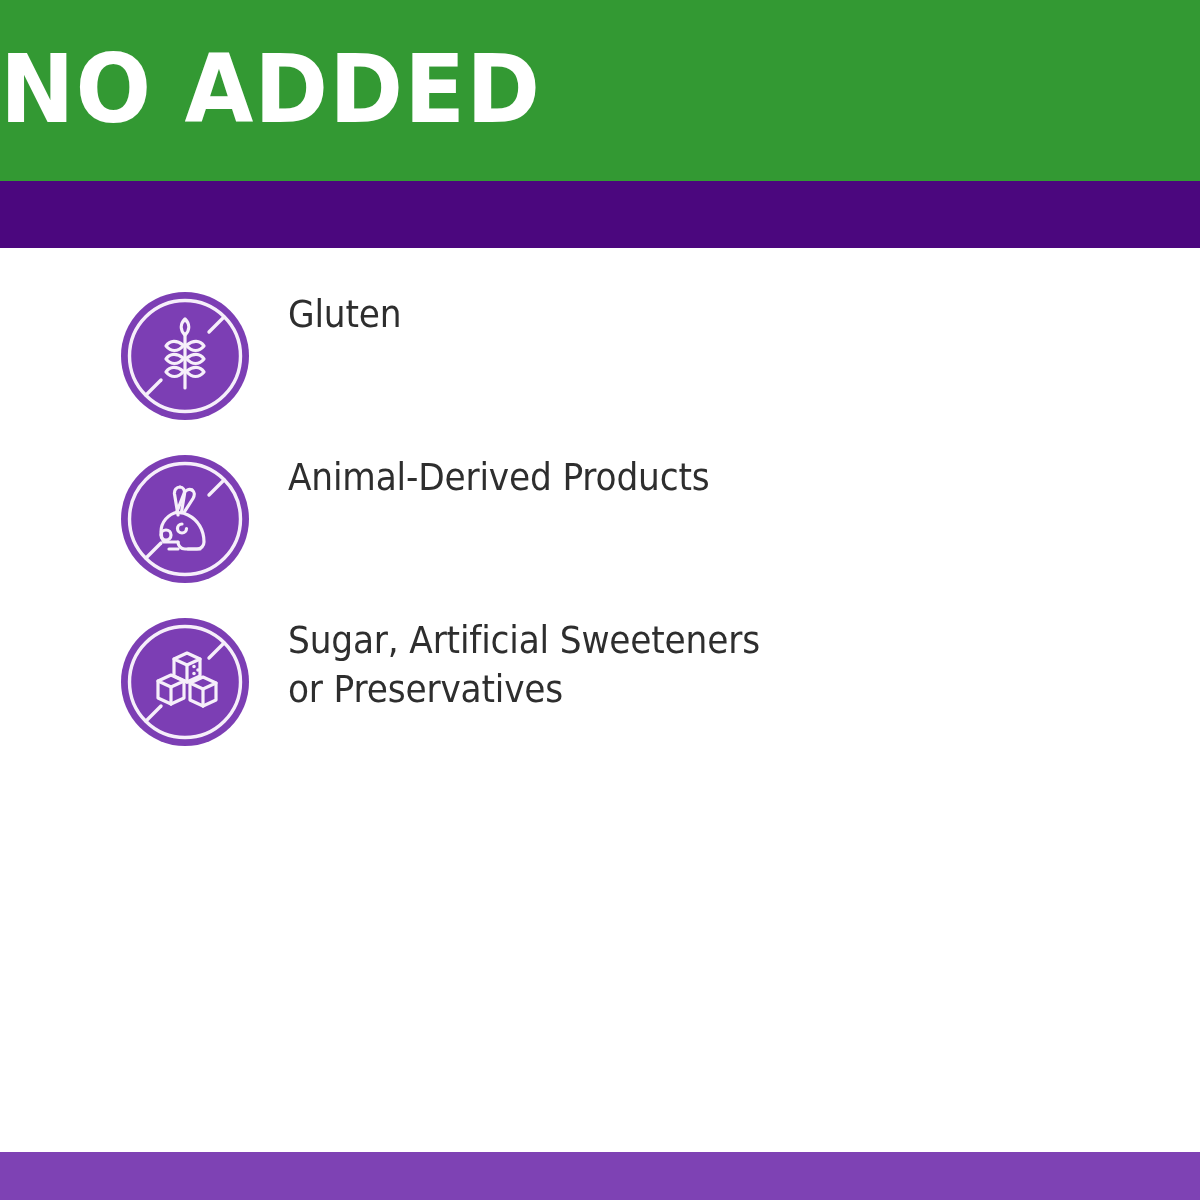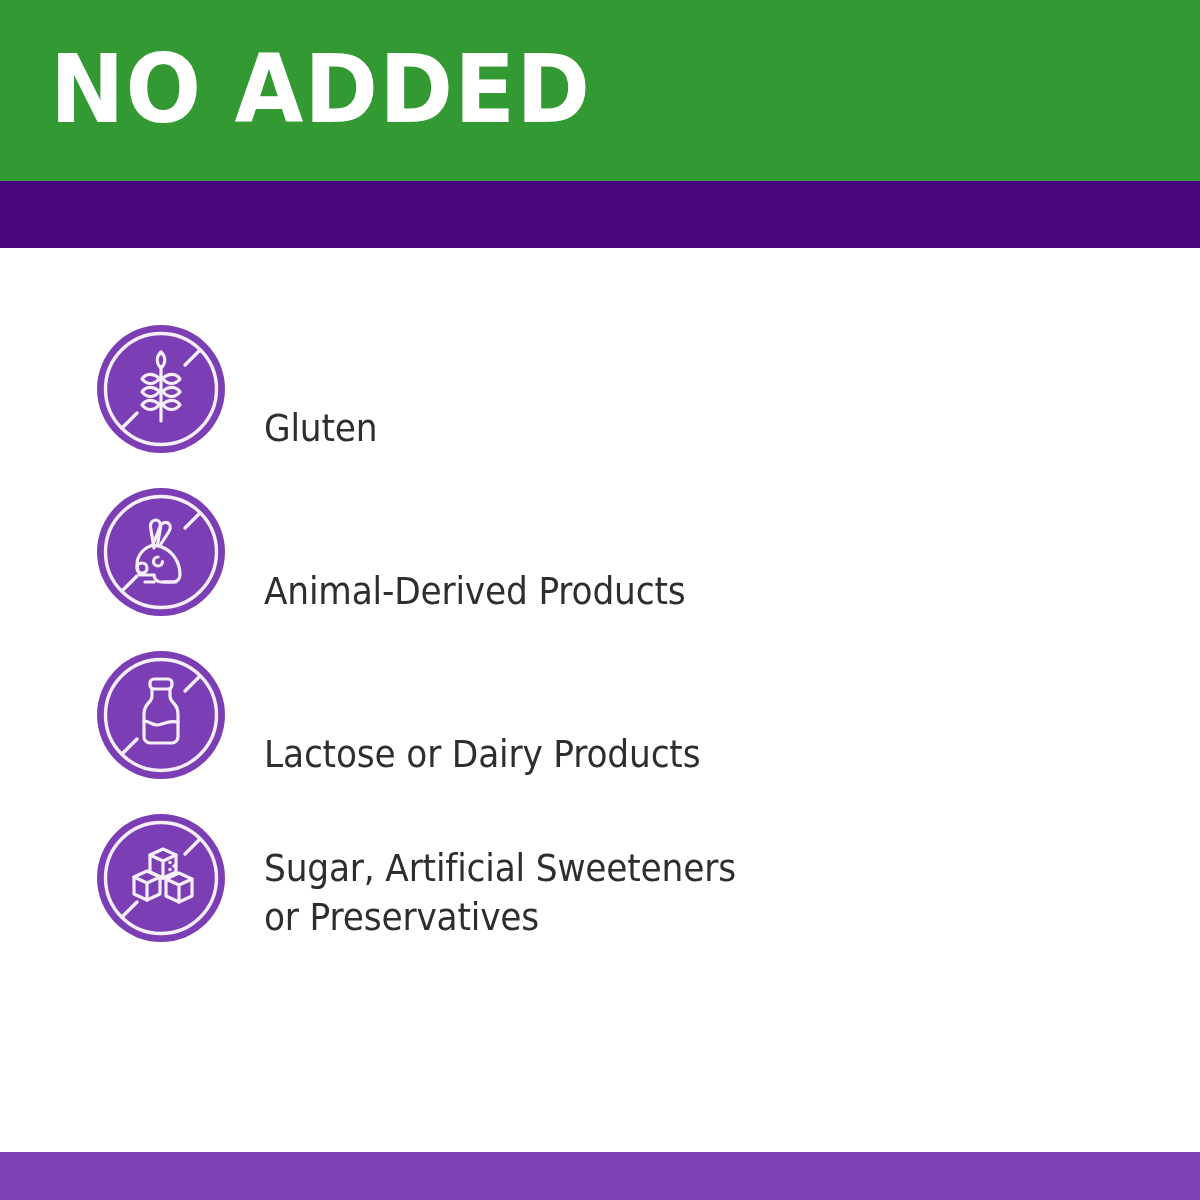--- a/index.html
+++ b/index.html
@@ -21,21 +21,20 @@
     flex-direction: column;
   }
 
   
   .header-band {
     width: 100%;
     height: 181px;
     background: #339933;
     display: flex;
     align-items: center;
-    padding-left: 50px;
     flex: 0 0 auto;
   }
 
   .header-title {
     color: #ffffff;
     font-family: "DejaVu Sans", sans-serif;
     font-weight: 700;
     font-size: 84px;
     line-height: 0.9;
     letter-spacing: 1px;
@@ -61,23 +60,23 @@
   }
 
   .claims-list {
     list-style: none;
     display: flex;
     flex-direction: column;
   }
 
   .claim-row {
     display: flex;
-    align-items: flex-end;
+    align-items: flex-start;
     height: 163px;
-    padding-left: 96px;
+    padding-left: 120px;
   }
 
   .icon-badge {
     width: 130px;
     height: 130px;
     flex: 0 0 130px;
     position: relative;
   }
 
   .icon-badge svg { display: block; width: 130px; height: 130px; }
@@ -156,45 +155,29 @@
               <path d="M46 76a5 5 0 100 10 5 5 0 000-10z"></path>
               <path d="M58 95h-9"></path>
               <path d="M68 95h12"></path>
               <path d="M62 70a4.5 4.5 0 104.5 4.5"></path>
             </g>
           </svg>
         </span>
         <span class="claim-label">Animal-Derived Products</span>
       </li>
 
+
       <li class="claim-row">
         <span class="icon-badge">
           <svg viewBox="0 0 130 130" xmlns="http://www.w3.org/2000/svg">
             <circle cx="65" cy="65" r="64" fill="#7C3EB4"></circle>
             <circle cx="65" cy="65" r="55.5" fill="none" stroke="#F6EFFA" stroke-width="3.4"></circle>
             <line x1="26" y1="104" x2="41" y2="89" stroke="#F6EFFA" stroke-width="3.4" stroke-linecap="round"></line>
             <line x1="89" y1="41" x2="104" y2="26" stroke="#F6EFFA" stroke-width="3.4" stroke-linecap="round"></line>
             <g fill="none" stroke="#F6EFFA" stroke-width="3.2" stroke-linecap="round" stroke-linejoin="round">
-              <rect x="54" y="29" width="22" height="10" rx="4"></rect>
-              <path d="M56 39v7c0 3-1.5 5-3.5 7-3 3-4.5 7-4.5 11v23a6 6 0 006 6h22a6 6 0 006-6V64c0-4-1.5-8-4.5-11-2-2-3.5-4-3.5-7v-7"></path>
-              <path d="M48 71c5 0 8 4 13 4s10-5 21-3"></path>
-            </g>
-          </svg>
-        </span>
-        <span class="claim-label">Lactose or Dairy Products</span>
-      </li>
-
-      <li class="claim-row">
-        <span class="icon-badge">
-          <svg viewBox="0 0 130 130" xmlns="http://www.w3.org/2000/svg">
-            <circle cx="65" cy="65" r="64" fill="#7C3EB4"></circle>
-            <circle cx="65" cy="65" r="55.5" fill="none" stroke="#F6EFFA" stroke-width="3.4"></circle>
-            <line x1="26" y1="104" x2="41" y2="89" stroke="#F6EFFA" stroke-width="3.4" stroke-linecap="round"></line>
-            <line x1="89" y1="41" x2="104" y2="26" stroke="#F6EFFA" stroke-width="3.4" stroke-linecap="round"></line>
-            <g fill="none" stroke="#F6EFFA" stroke-width="3.2" stroke-linecap="round" stroke-linejoin="round">
 
               <path d="M54 42l13-6 13 6-13 6-13-6z"></path>
               <path d="M54 42v17l13 6V48"></path>
               <path d="M80 42v17l-13 6"></path>
 
               <path d="M38 64l13-6 13 6-13 6-13-6z"></path>
               <path d="M38 64v17l13 6V70"></path>
               <path d="M64 64v17l-13 6"></path>
 
               <path d="M70 66l13-6 13 6-13 6-13-6z"></path>

